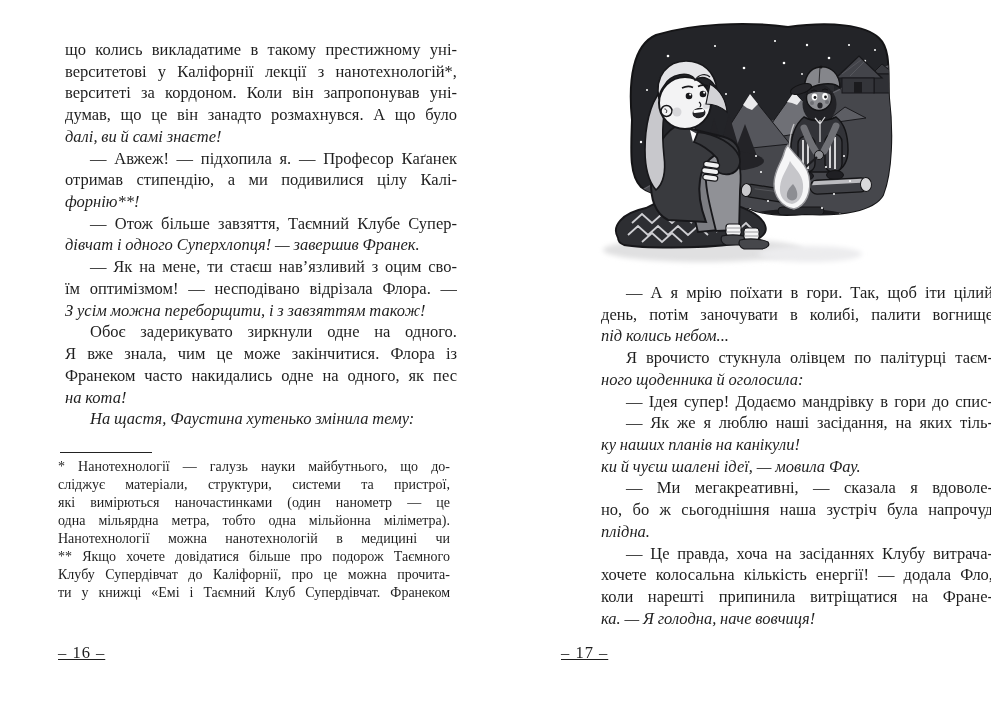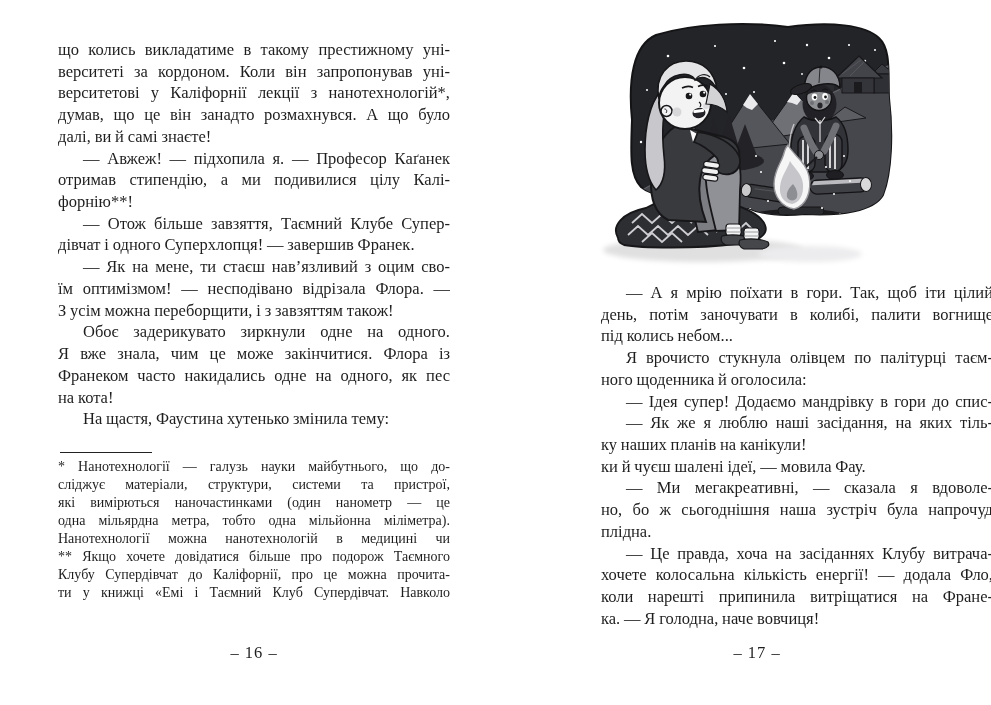--- a/index.html
+++ b/index.html
@@ -8,46 +8,46 @@
     background:#ffffff;color:#1e1e1e;
     font-family:"Liberation Serif","DejaVu Serif",serif;
   }
   .col{position:absolute;width:392px;}
   .line{
     height:21.72px;line-height:21.72px;
     text-align:justify;text-align-last:justify;
     white-space:nowrap;overflow:hidden;
     font-size:16.5px;word-spacing:-0.3px;
   }
-  .line.end{text-align-last:left;}
+  .line.end{text-align-last:left;font-style:italic;}
   .line.indent{text-indent:25px;}
   .fn .line{height:18px;line-height:18px;font-size:14px;}
-  .left-main{left:58px;top:39px;}
+  .left-main{left:65px;top:39px;}
   .fnrule{
     position:absolute;left:60px;top:452px;width:92px;height:0;
     border-top:1.6px solid #222;
   }
   .left-fn{left:58px;top:458px;}
   .right-main{left:561px;top:282px;margin-left:40px;}
   .pagenum{
-    position:absolute;width:392px;text-align:center;
-    font-size:16.5px;letter-spacing:1px;
+    position:absolute;width:392px;text-align:left;
+    font-size:16.5px;letter-spacing:1px;text-decoration:underline;
   }
   .pagenum.p16{left:58px;top:643px;}
   .pagenum.p17{left:561px;top:643px;}
   .illu{position:absolute;left:598px;top:4px;width:356px;height:272px;}
 </style>
 </head>
 <body>
 
 <section>
   <div class="col left-main">
       <div class="line">що колись викладатиме в такому престижному уні-</div>
+      <div class="line">верситетові у Каліфорнії лекції з нанотехнологій*,</div>
       <div class="line">верситеті за кордоном. Коли він запропонував уні-</div>
-      <div class="line">верситетові у Каліфорнії лекції з нанотехнологій*,</div>
       <div class="line">думав, що це він занадто розмахнувся. А що було</div>
       <div class="line end">далі, ви й самі знаєте!</div>
       <div class="line indent">— Авжеж! — підхопила я. — Професор Каґанек</div>
       <div class="line">отримав стипендію, а ми подивилися цілу Калі-</div>
       <div class="line end">форнію**!</div>
       <div class="line indent">— Отож більше завзяття, Таємний Клубе Супер-</div>
       <div class="line end">дівчат і одного Суперхлопця! — завершив Франек.</div>
       <div class="line indent">— Як на мене, ти стаєш нав’язливий з оцим сво-</div>
       <div class="line">їм оптимізмом! — несподівано відрізала Флора. —</div>
       <div class="line end">З усім можна переборщити, і з завзяттям також!</div>
@@ -59,21 +59,21 @@
     </div>
   <div class="fnrule"></div>
   <div class="col left-fn fn">
       <div class="line">* Нанотехнології — галузь науки майбутнього, що до-</div>
       <div class="line">сліджує матеріали, структури, системи та пристрої,</div>
       <div class="line">які вимірються наночастинками (один нанометр — це</div>
       <div class="line">одна мільярдна метра, тобто одна мільйонна міліметра).</div>
       <div class="line">Нанотехнології можна нанотехнологій в медицині чи</div>
       <div class="line">** Якщо хочете довідатися більше про подорож Таємного</div>
       <div class="line">Клубу Супердівчат до Каліфорнії, про це можна прочита-</div>
-      <div class="line">ти у книжці «Емі і Таємний Клуб Супердівчат. Навколо</div>
+      <div class="line">ти у книжці «Емі і Таємний Клуб Супердівчат. Франеком</div>
     </div>
   <div class="pagenum p16">– 16 –</div>
 </section>
 
 <section>
 
   <svg class="illu" viewBox="0 0 356 272" xmlns="http://www.w3.org/2000/svg">
     <defs>
       <path id="blobShape" d="M 58,31 C 92,20 148,17 190,23 C 232,17 268,21 281,34 C 293,45 290,68 291,94 C 295,128 294,168 285,191 C 276,207 243,212 207,210 C 186,212 165,211 150,204 L 129,214 C 135,206 133,201 124,198 C 94,195 57,195 43,183 C 31,171 33,146 34,116 C 30,76 35,41 58,31 Z"></path>
       <clipPath id="blobClip">

